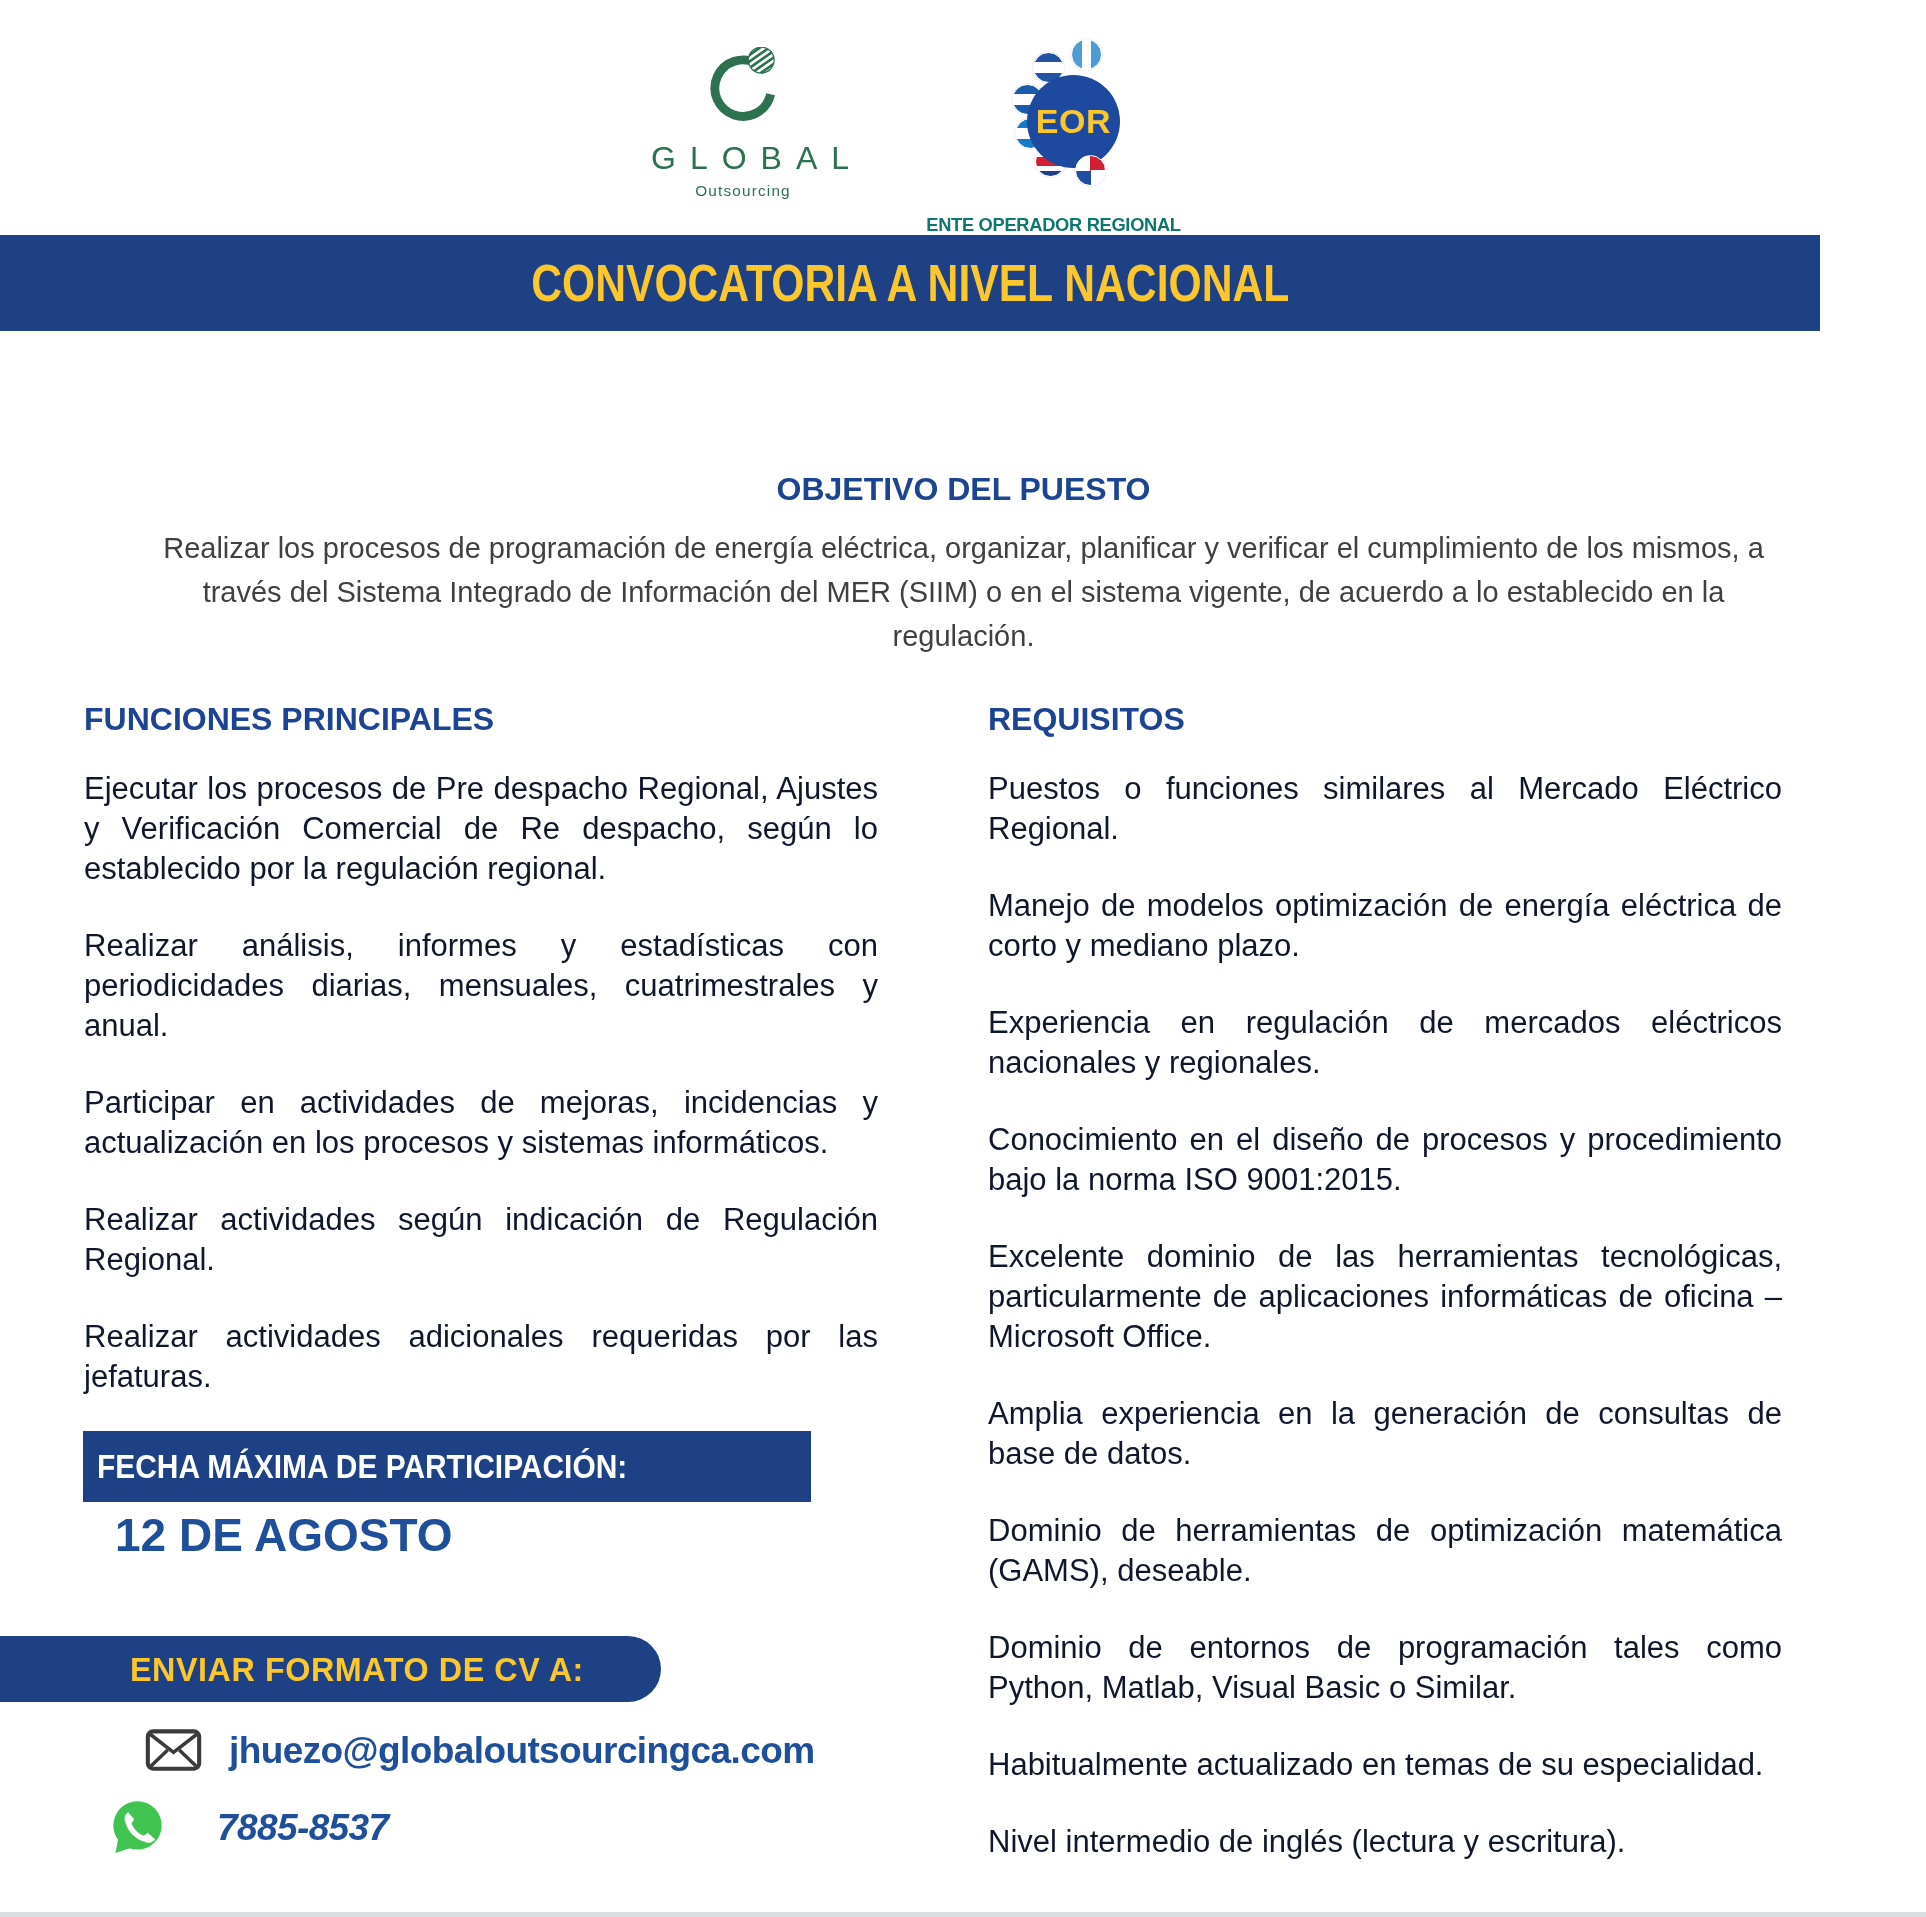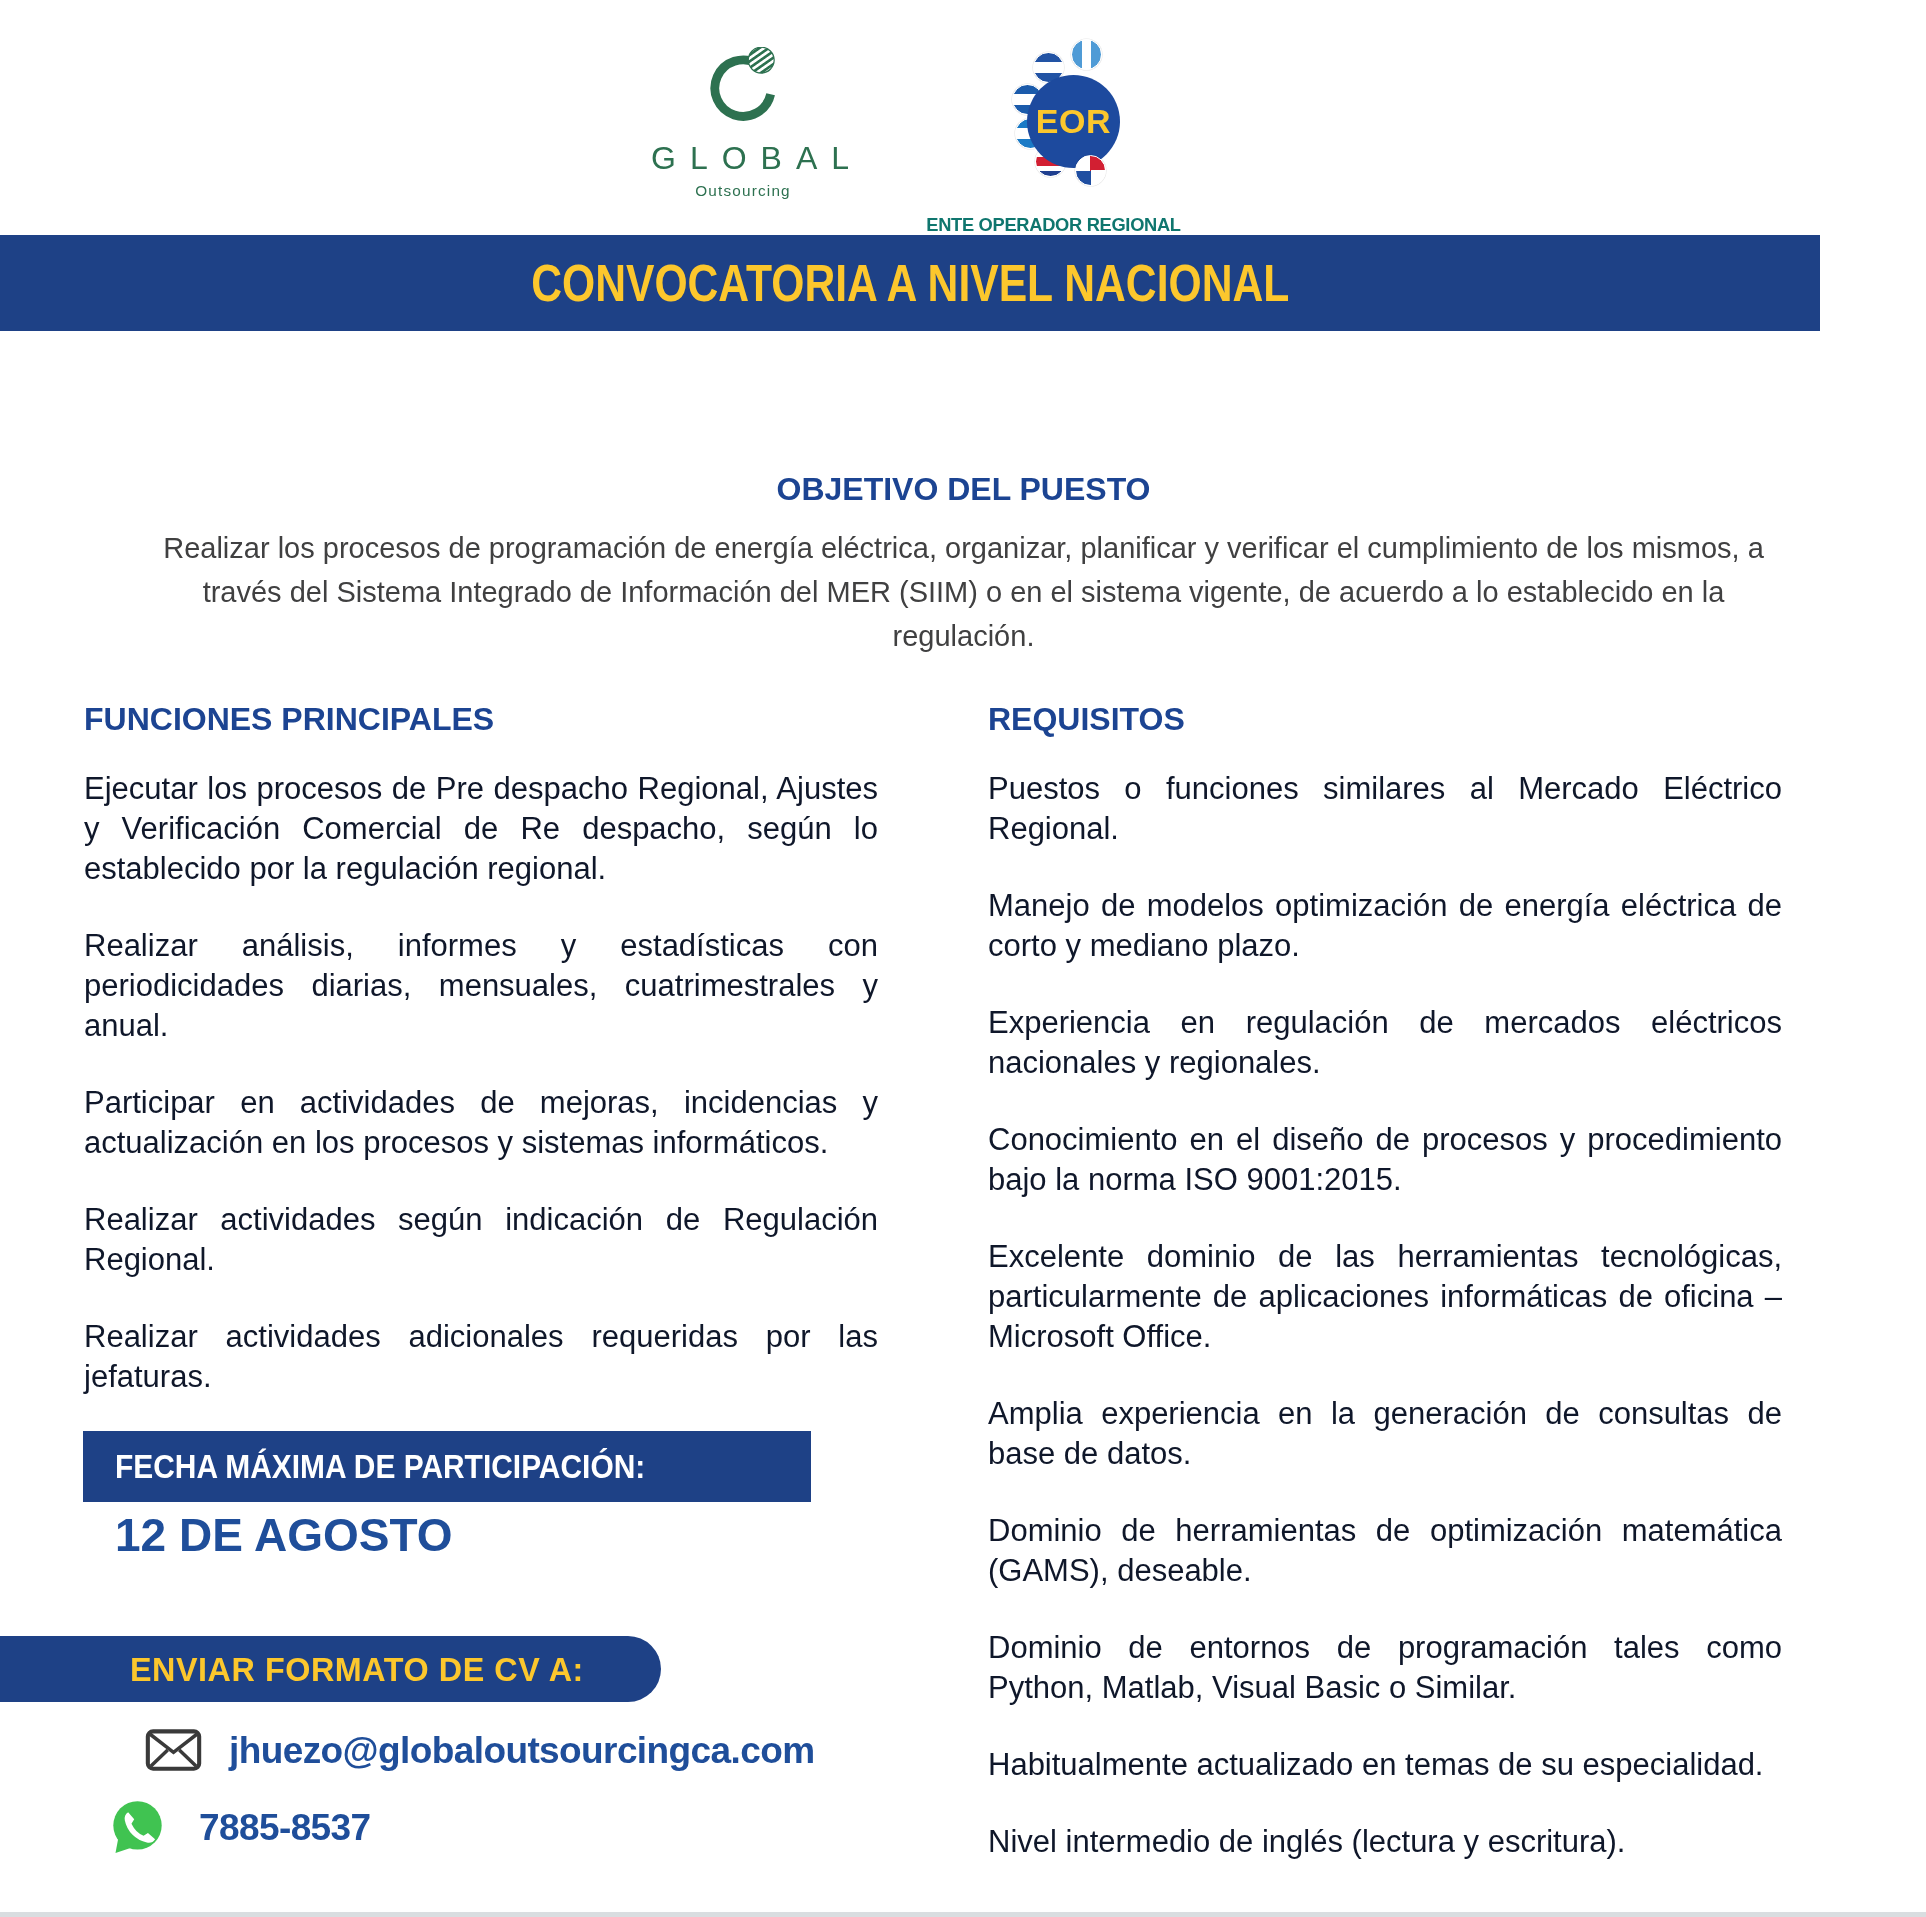--- a/index.html
+++ b/index.html
@@ -40,32 +40,32 @@
   .objetivo p{margin:0;font-size:29px;line-height:44px;color:#404041;text-align:center;}
   
   .col{position:absolute;top:701px;width:794px;}
   .col-left{left:84px;}
   .col-right{left:988px;}
   .col h2{margin:0 0 31px;font-size:32px;font-weight:bold;color:#1c4492;}
   .col p{margin:0 0 37px;font-size:31px;line-height:40px;color:#0f172a;text-align:justify;}
   .col p:last-child{margin-bottom:0;}
   
   .fecha-box{position:absolute;left:83px;top:1431px;width:728px;height:71px;background:#1e4186;
-    display:flex;align-items:center;padding-left:32px;box-sizing:border-box;}
+    display:flex;align-items:center;padding-left:14px;box-sizing:border-box;}
   .fecha-box span{color:#ffffff;font-weight:bold;font-size:34px;white-space:nowrap;
     transform:scaleX(0.88);transform-origin:left center;}
   .fecha-value{position:absolute;left:115px;top:1508px;color:#1f4e9a;font-weight:bold;font-size:46px;white-space:nowrap;}
   .cv-pill{position:absolute;left:0;top:1636px;width:661px;height:66px;background:#1e4186;
     border-radius:0 36px 36px 0;display:flex;align-items:center;justify-content:center;
     padding-left:53px;box-sizing:border-box;}
   .cv-pill span{color:#fcc72d;font-weight:bold;font-size:34px;letter-spacing:0.6px;white-space:nowrap;
     transform:scaleX(0.95);transform-origin:center;}
   .contact-row{position:absolute;display:flex;align-items:center;}
   .email-row{left:112px;top:1729px;gap:27px;padding-left:33px;}
-  .phone-row{left:110px;top:1799px;gap:34px;}
+  .phone-row{left:110px;top:1799px;gap:52px;font-style:italic;}
   .contact-text{color:#1f4e9a;font-weight:bold;font-size:37px;letter-spacing:-0.6px;white-space:nowrap;}
   .bottom-bar{position:absolute;left:0;bottom:0;width:100%;height:5.3px;background:#d9dde0;}
 </style>
 </head>
 <body>
 
 <div class="page">
 
   <div class="global-logo">
     <div class="g-mark">

